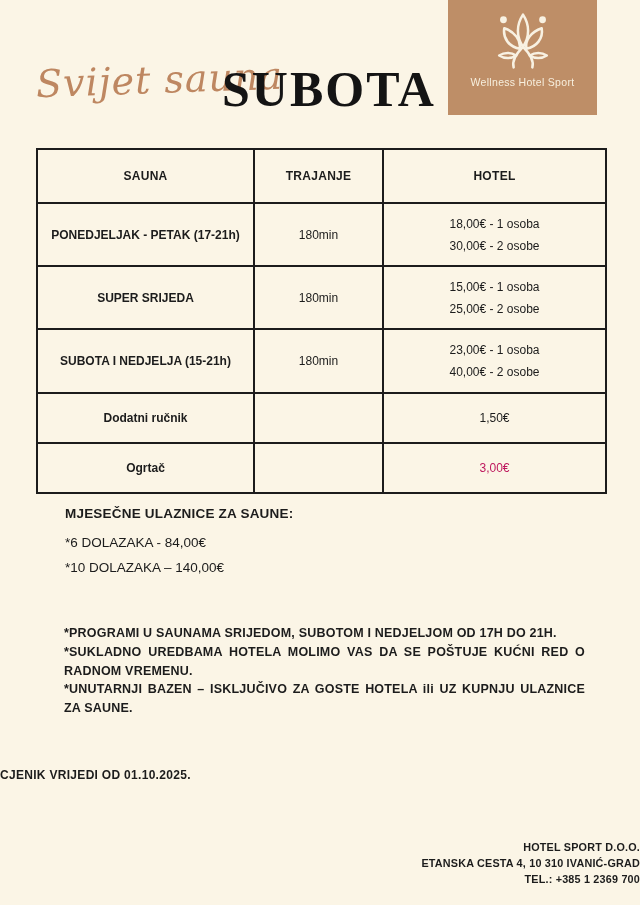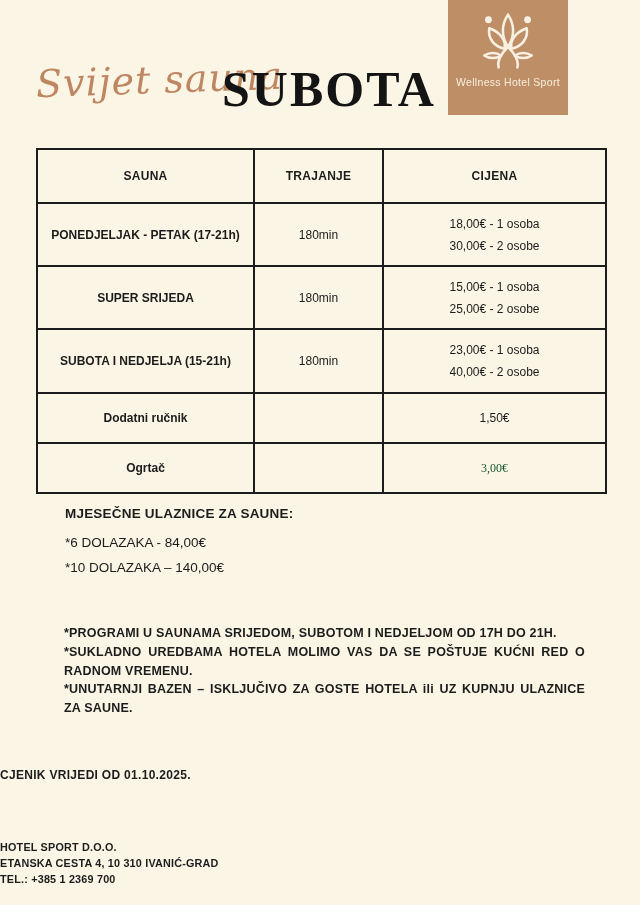--- a/index.html
+++ b/index.html
@@ -36,21 +36,21 @@
     font-weight: 600;
     font-size: 50px;
     letter-spacing: 2px;
     color: #141414;
     white-space: nowrap;
   }
   .logo-box {
     position: absolute;
     left: 448px;
     top: 0;
-    width: 120px;
+    width: 149px;
     height: 115px;
     background: #BE8E67;
     display: flex;
     flex-direction: column;
     align-items: center;
     justify-content: flex-start;
     padding-top: 12px;
   }
   .logo-box svg { display: block; }
   .logo-label {
@@ -83,21 +83,21 @@
   .col-cijena  { width: 223px; }
   tr.r-header  { height: 54px; }
   tr.r-tall    { height: 63px; }
   tr.r-tall3   { height: 64px; }
   tr.r-short   { height: 50px; }
   .price-table th { font-weight: bold; font-size: 12px; letter-spacing: 0.3px; }
   td.cell-name { font-weight: bold; font-size: 12px; }
   td.cell-traj { font-size: 12px; }
   td.cell-price { font-size: 12px; }
   .price-line { line-height: 22px; }
-  .accent-price { color: #14532d; font-family: Liberation Serif, serif; }
+  .accent-price { color: #be185d; }
 
   
   .monthly {
     position: absolute;
     left: 65px;
     top: 506px;
     font-size: 13.5px;
   }
   .monthly-heading { font-weight: bold; margin-bottom: 9px; letter-spacing: 0.2px; }
   .monthly-item { line-height: 25px; }
@@ -124,21 +124,21 @@
     width: 640px;
     font-weight: bold;
     font-size: 12px;
     letter-spacing: 0.3px;
   }
   .footer {
     position: absolute;
     left: 0;
     top: 839px;
     width: 640px;
-    text-align: left;
+    text-align: right;
     font-weight: bold;
     font-size: 10.8px;
     line-height: 16px;
     letter-spacing: 0.2px;
   }
 </style>
 </head>
 <body>
 
 <div class="page">
@@ -168,21 +168,21 @@
   <table class="price-table">
     <colgroup>
       <col class="col-sauna">
         <col class="col-traj">
         <col class="col-cijena">
     </colgroup>
     <thead>
       <tr class="r-header">
         <th>SAUNA</th>
         <th>TRAJANJE</th>
-        <th>CIJENA</th>
+        <th>HOTEL</th>
       </tr>
     </thead>
     <tbody>
       <tr class="r-tall">
         <td class="cell-name">PONEDJELJAK - PETAK (17-21h)</td>
         <td class="cell-traj">180min</td>
         <td class="cell-price">
           <div class="price-line">18,00€ - 1 osoba</div>
           <div class="price-line">30,00€ - 2 osobe</div>
         </td>

